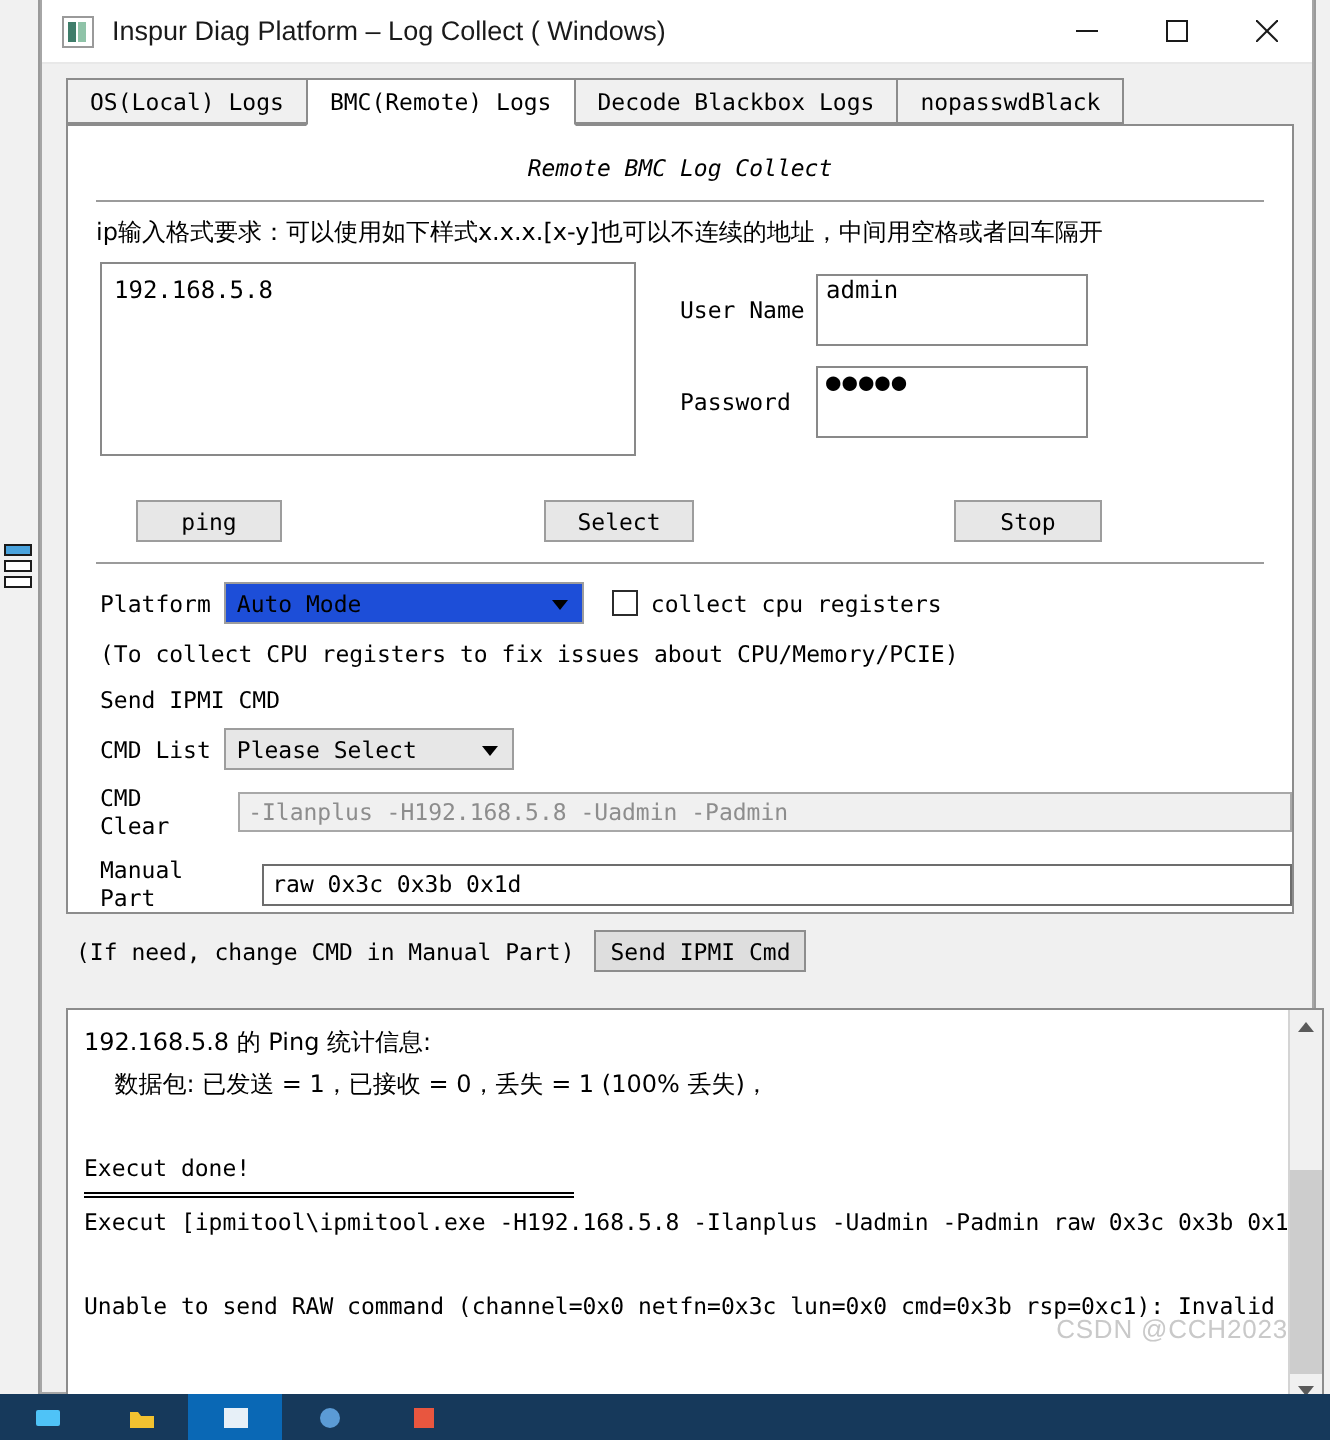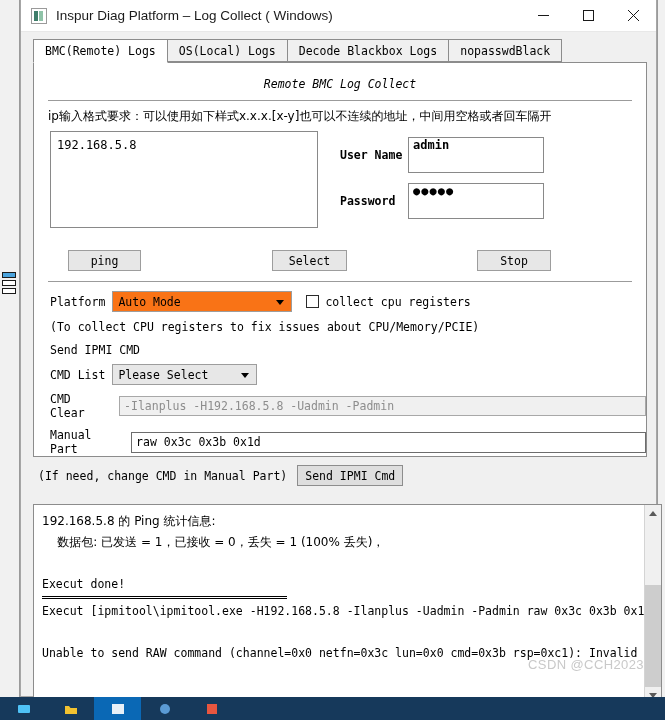--- a/index.html
+++ b/index.html
@@ -160,21 +160,21 @@
     border: 1px solid #898989;
     background: #ffffff;
     font-family: "DejaVu Sans Mono", monospace;
     font-size: 12px; color: #000;
     padding: 5px 6px;
     line-height: 16px;
     resize: none;
     outline: none;
   }
   .cred {
-    margin-left: 22px; padding-top: 6px; font-weight: bold;
+    margin-left: 22px; padding-top: 6px;
   }
   .cred-row { display: flex; align-items: center; margin-bottom: 10px; }
   .cred-lbl {
     font-family: "DejaVu Sans Mono", monospace;
     font-size: 11.5px; color: #000;
     width: 68px;
   }
   .cred-inp {
     width: 136px; height: 36px;
     border: 1px solid #898989;
@@ -210,21 +210,21 @@
     display: flex; align-items: center;
     margin: 9px 0 0 16px;
   }
   .lbl-mono {
     font-family: "DejaVu Sans Mono", monospace;
     font-size: 11.5px; color: #000;
   }
   #platform-select {
     margin-left: 7px;
     width: 180px; height: 21px;
-    background: #f97316;
+    background: #1d4ed8;
     border: 1px solid #9d9d9d;
     display: flex; align-items: center;
     position: relative;
     font-family: "DejaVu Sans Mono", monospace;
     font-size: 11.5px; color: #000;
     padding-left: 5px;
   }
   .caret {
     position: absolute; right: 7px; top: 50%;
     width: 0; height: 0;
@@ -415,22 +415,22 @@
         <svg width="11" height="11" viewBox="0 0 11 11">
             <line x1="0" y1="0" x2="11" y2="11" stroke="currentColor" stroke-width="1"></line>
             <line x1="11" y1="0" x2="0" y2="11" stroke="currentColor" stroke-width="1"></line>
           </svg>
       </div>
     </div>
 
     <div id="client">
 
       <div id="tabstrip">
+        <div class="tab">OS(Local) Logs</div>
         <div class="tab active">BMC(Remote) Logs</div>
-        <div class="tab">OS(Local) Logs</div>
         <div class="tab">Decode Blackbox Logs</div>
         <div class="tab">nopasswdBlack</div>
       </div>
 
       <div id="tabpanel">
 
         <div class="panel-title">Remote BMC Log Collect</div>
         <hr class="hr">
 
         <div class="hint-cn">ip输入格式要求：可以使用如下样式x.x.x.[x-y]也可以不连续的地址，中间用空格或者回车隔开</div>

